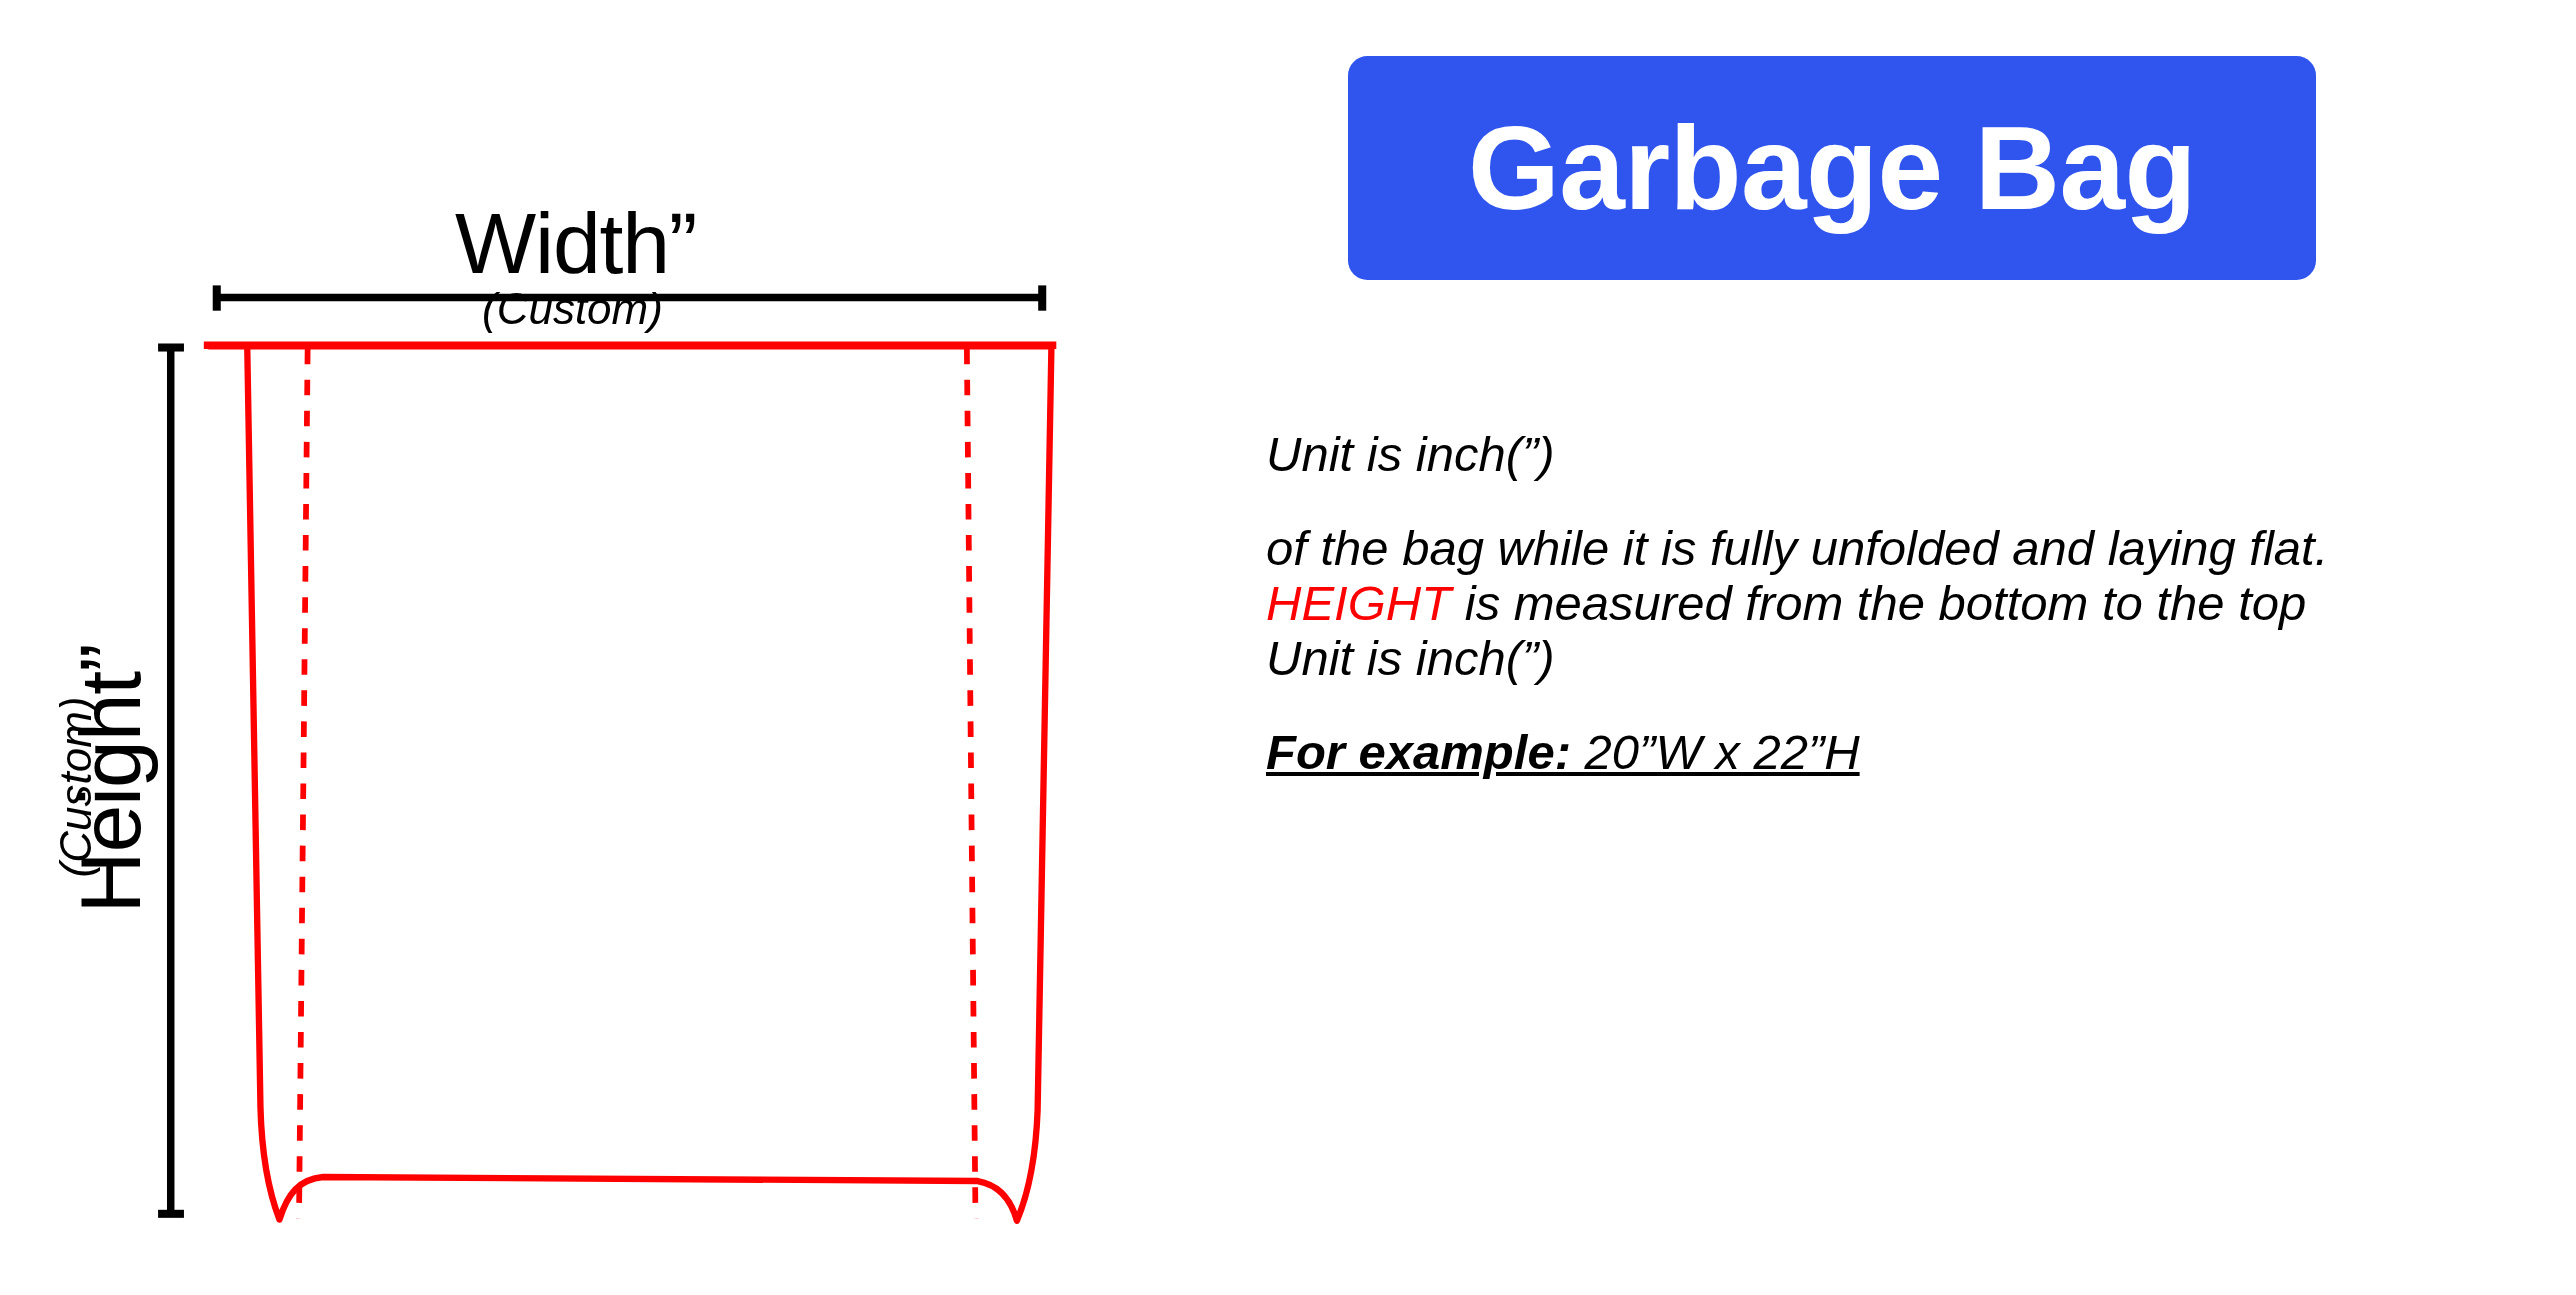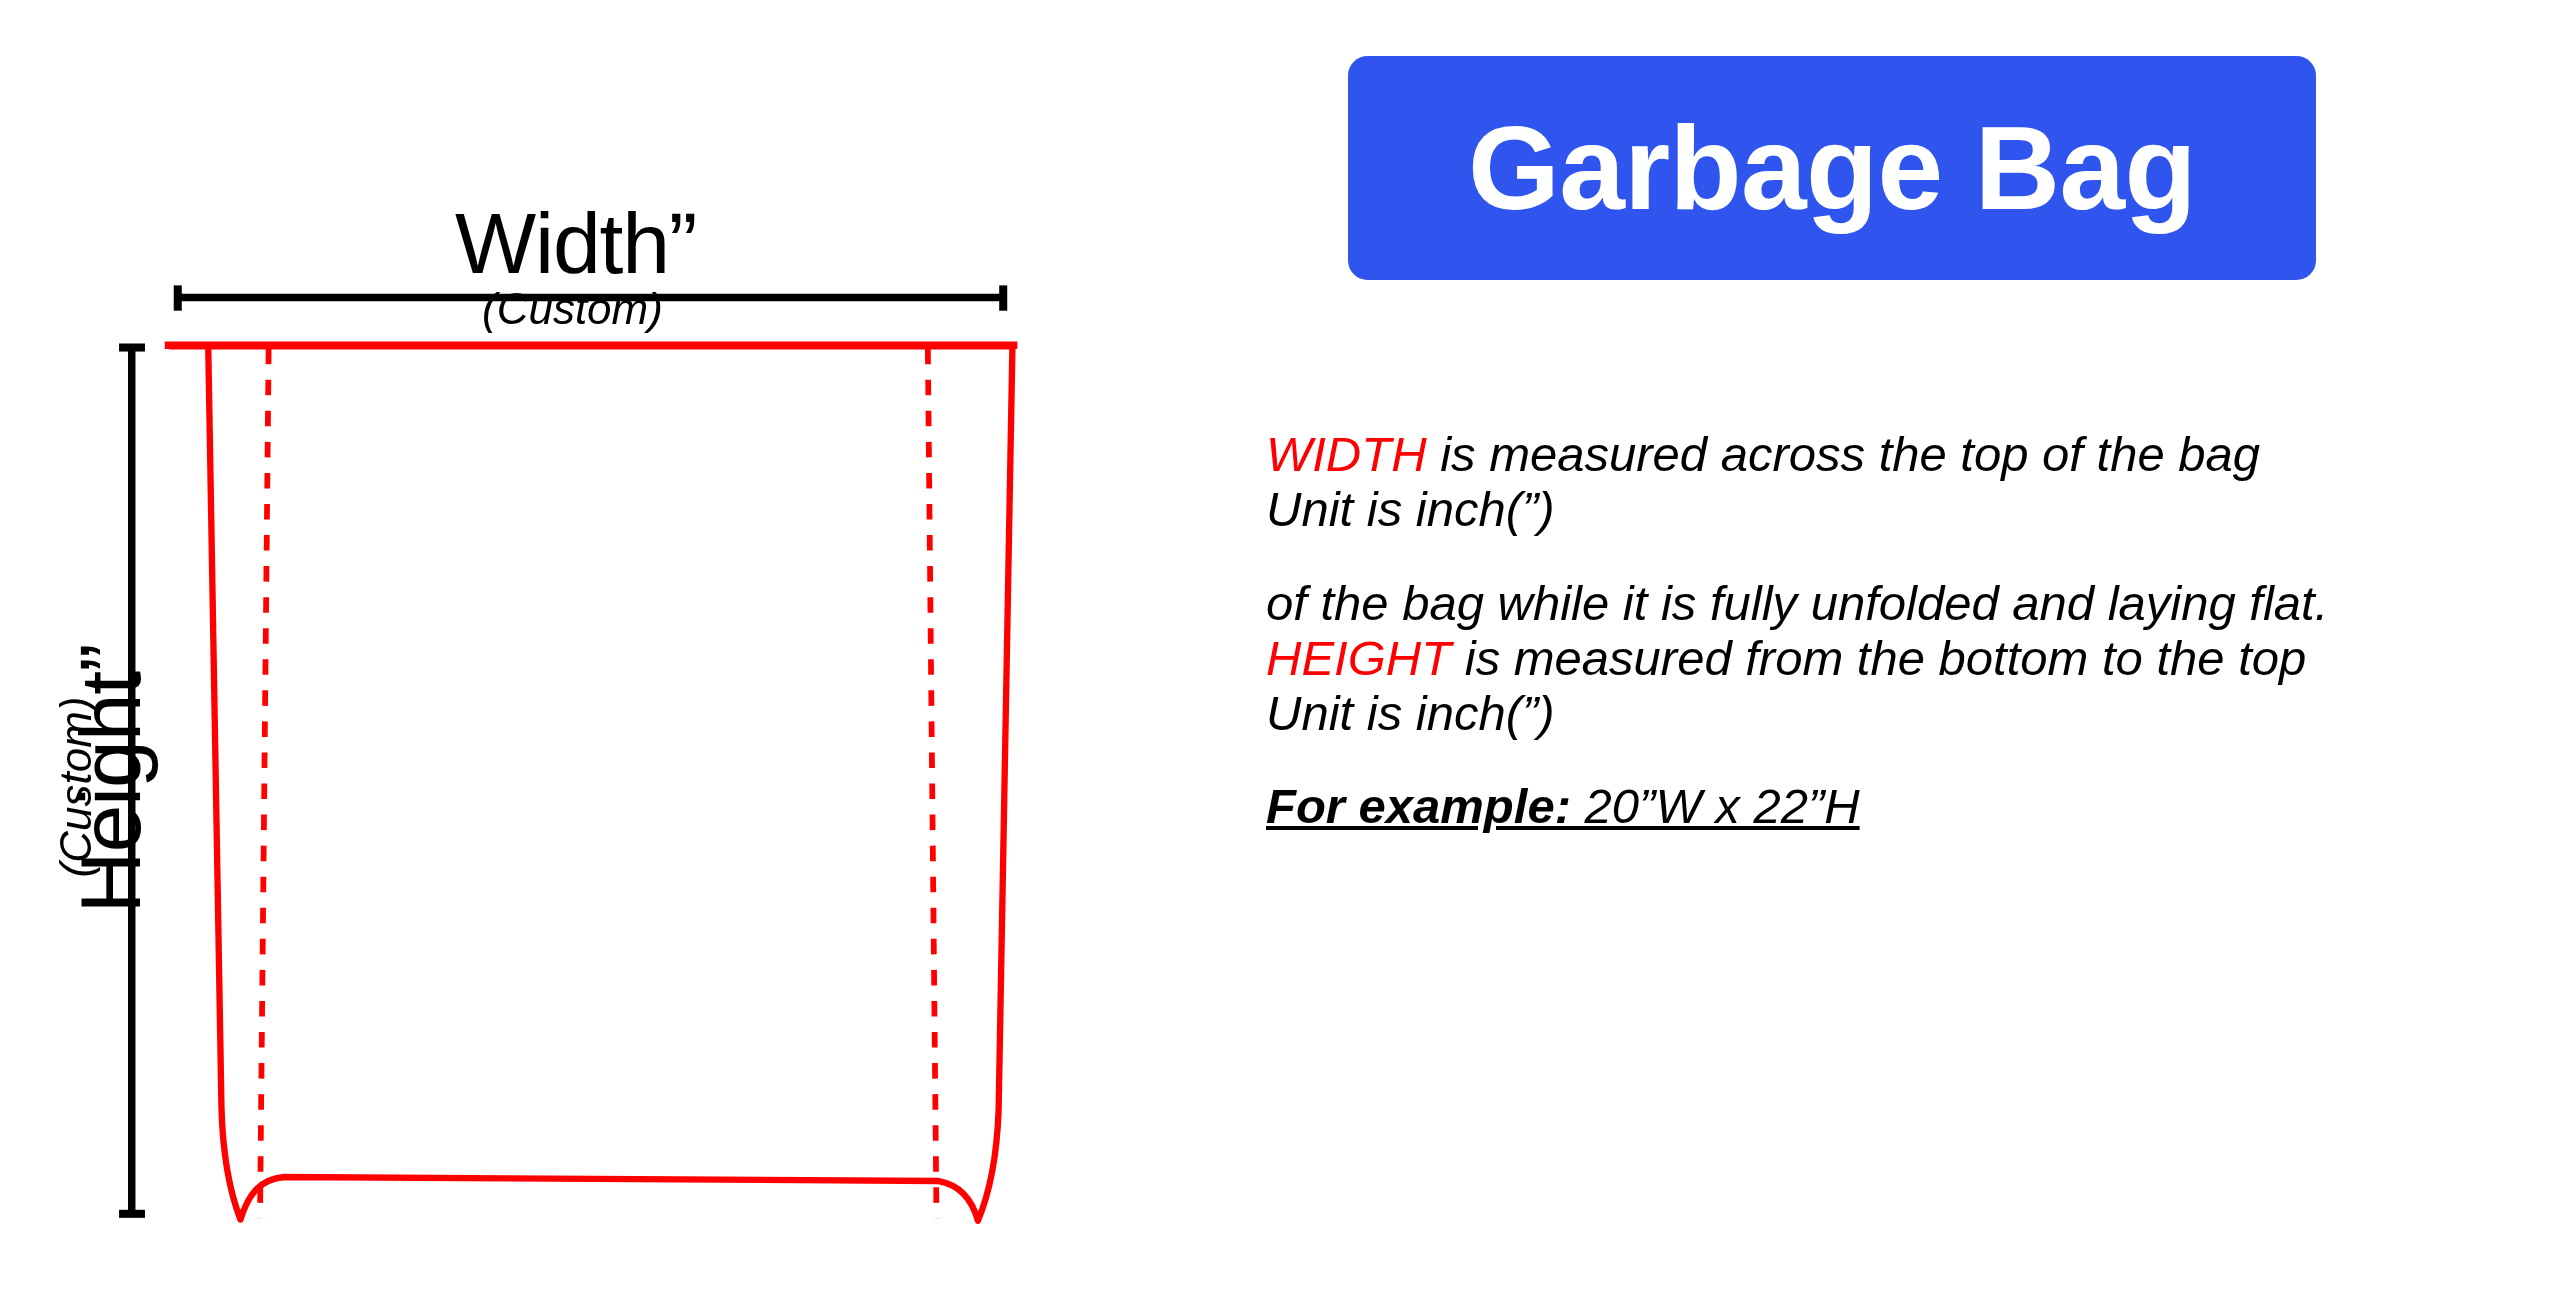--- a/index.html
+++ b/index.html
@@ -18,20 +18,21 @@
     overflow: hidden;
   }
 
   
   #diagram {
     position: absolute;
     left: 0;
     top: 0;
     width: 1208px;
     height: 1295px;
+    padding-left: 39px;
   }
   #diagram svg {
     display: block;
     width: 1208px;
     height: 1295px;
   }
 
   .dim-label {
     position: absolute;
     color: #000000;
@@ -192,21 +193,20 @@
 
   <div id="right-panel">
 
     <div id="title-banner" style="background:#2F55EE">
       <span id="title-text">Garbage Bag</span>
     </div>
 
     <div id="info-block">
 
       <p class="para">
-        <span class="ln"><span class="kw" style="color:#FF0000">WIDTH</span><span> is measured across the top of the bag</span></span>
         <span class="ln">Unit is inch(”)</span>
       </p>
 
       <p class="para">
         <span class="ln">of the bag while it is fully unfolded and laying flat.</span>
         <span class="ln"><span class="kw" style="color:#FF0000">HEIGHT</span><span> is measured from the bottom to the top</span></span>
         <span class="ln">Unit is inch(”)</span>
       </p>
 
       <p class="para">

